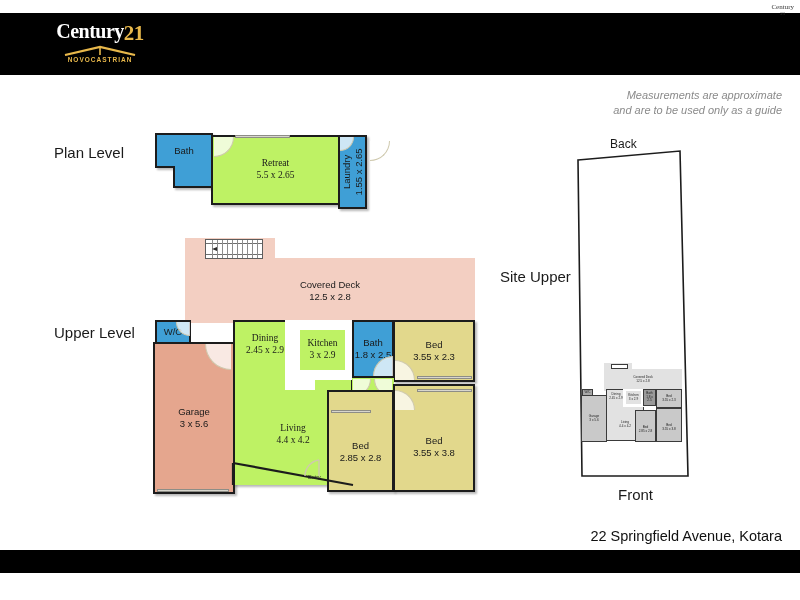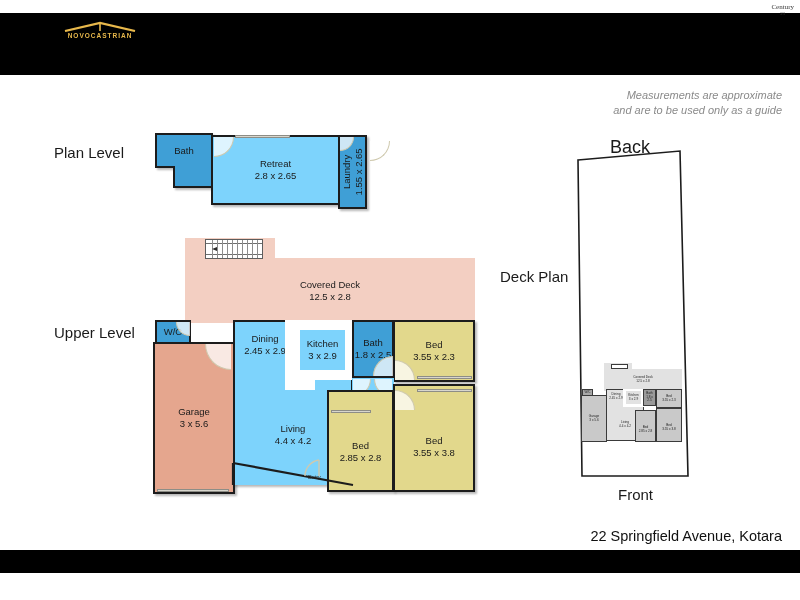--- a/index.html
+++ b/index.html
@@ -87,21 +87,21 @@
   
   .level-label {
     position: absolute;
     font-size: 15px;
     color: #1a1a1a;
     white-space: nowrap;
   }
   #label-lower { left: 54px; top: 144px; }
   #label-upper { left: 54px; top: 324px; text-align: right; }
   #label-siteplan { left: 500px; top: 268px; font-size: 15px; }
-  #label-back  { left: 610px; top: 137px; font-size: 18px; }
+  #label-back  { left: 610px; top: 137px; font-size: 12px; }
   #label-front { left: 618px; top: 486px; font-size: 15px; }
   .address {
     position: absolute; right: 18px; top: 528px;
     font-size: 14.5px;
     color: #111111;
     white-space: nowrap;
   }
 
   
   .plan { position: absolute; }
@@ -116,21 +116,21 @@
     text-align: center;
     font-size: 9.5px;
     line-height: 1.25;
     color: #1a1a1a;
   }
   .room .rname { display: block; white-space: nowrap; }
   .room .rdim  { display: block; white-space: nowrap; }
   .room.noborder { border: none; }
 
   .c-blue   { background: #3f9fd6; }
-  .c-cream  { background: #7dd3fc; }
+  .c-cream  { background: #bef264; font-family: Liberation Serif, serif; }
   .c-khaki  { background: #e2d88c; }
   .c-gray   { background: #b3b3b3; }
   .c-salmon { background: #e5a68e; }
   .c-deck   { background: #f3cfc2; }
   .c-white  { background: #ffffff; }
 
   .shadow { box-shadow: 2px 2px 2px rgba(0,0,0,0.28); }
 
   
   .rot {
@@ -215,48 +215,51 @@
   .m-dk  { background: #a8a8a8; }
   .m-wh  { background: #ffffff; }
   .m-vd  { background: #9a9a9a; }
 </style>
 </head>
 <body>
 
 <div class="header-bar"></div>
 
 <div class="logo-box">
+  <span class="logo-word">
+    <span>Century</span><span class="logo-21">21</span>
+  </span>
   <span class="logo-roof">
     <svg width="74" height="11" viewBox="0 0 74 11">
       <path d="M2 10 L37 2 L72 10" fill="none" stroke="#e8b84b" stroke-width="2.2"></path>
       <line x1="37" y1="3" x2="37" y2="10" stroke="#e8b84b" stroke-width="1.6"></line>
     </svg>
   </span>
   <span class="logo-sub">NOVOCASTRIAN</span>
 </div>
 
 <div class="disclaimer">Measurements are approximate
 and are to be used only as a guide</div>
 
 <div class="level-label" id="label-lower">Plan Level</div>
 <div class="level-label" id="label-upper">Upper Level</div>
-<div class="level-label" id="label-siteplan">Deck Plan</div>
+<div class="level-label" id="label-siteplan">Site Upper</div>
 <div class="level-label" id="label-back">Back</div>
 <div class="level-label" id="label-front">Front</div>
 
 <div class="plan" id="lower-plan" style="left:155px; top:133px; width:330px; height:90px;">
 
   <div class="room c-blue shadow" style="left:0px; top:0px; width:58px; height:35px;">
     <span class="rname">Bath</span>
   </div>
   <div class="room c-blue shadow" style="left:18px; top:33px; width:40px; height:22px; border-top:none;"></div>
 
   <div class="room c-cream shadow" style="left:56px; top:2px; width:129px; height:70px;">
     <span class="rname">Retreat</span>
-    <span class="rdim">2.8 x 2.65</span>
+    <span class="rdim">5.5 x 2.65</span>
   </div>
   <div class="door tl" style="left:59px; top:4px; width:20px; height:20px;"></div>
   <div class="win" style="left:80px; top:2px; width:55px; height:3px;"></div>
 
   <div class="room c-blue shadow" style="left:183px; top:2px; width:29px; height:74px;">
     <div class="rot">
       <span class="rname">Laundry</span>
       <span class="rdim">1.55 x 2.65</span>
     </div>
   </div>

